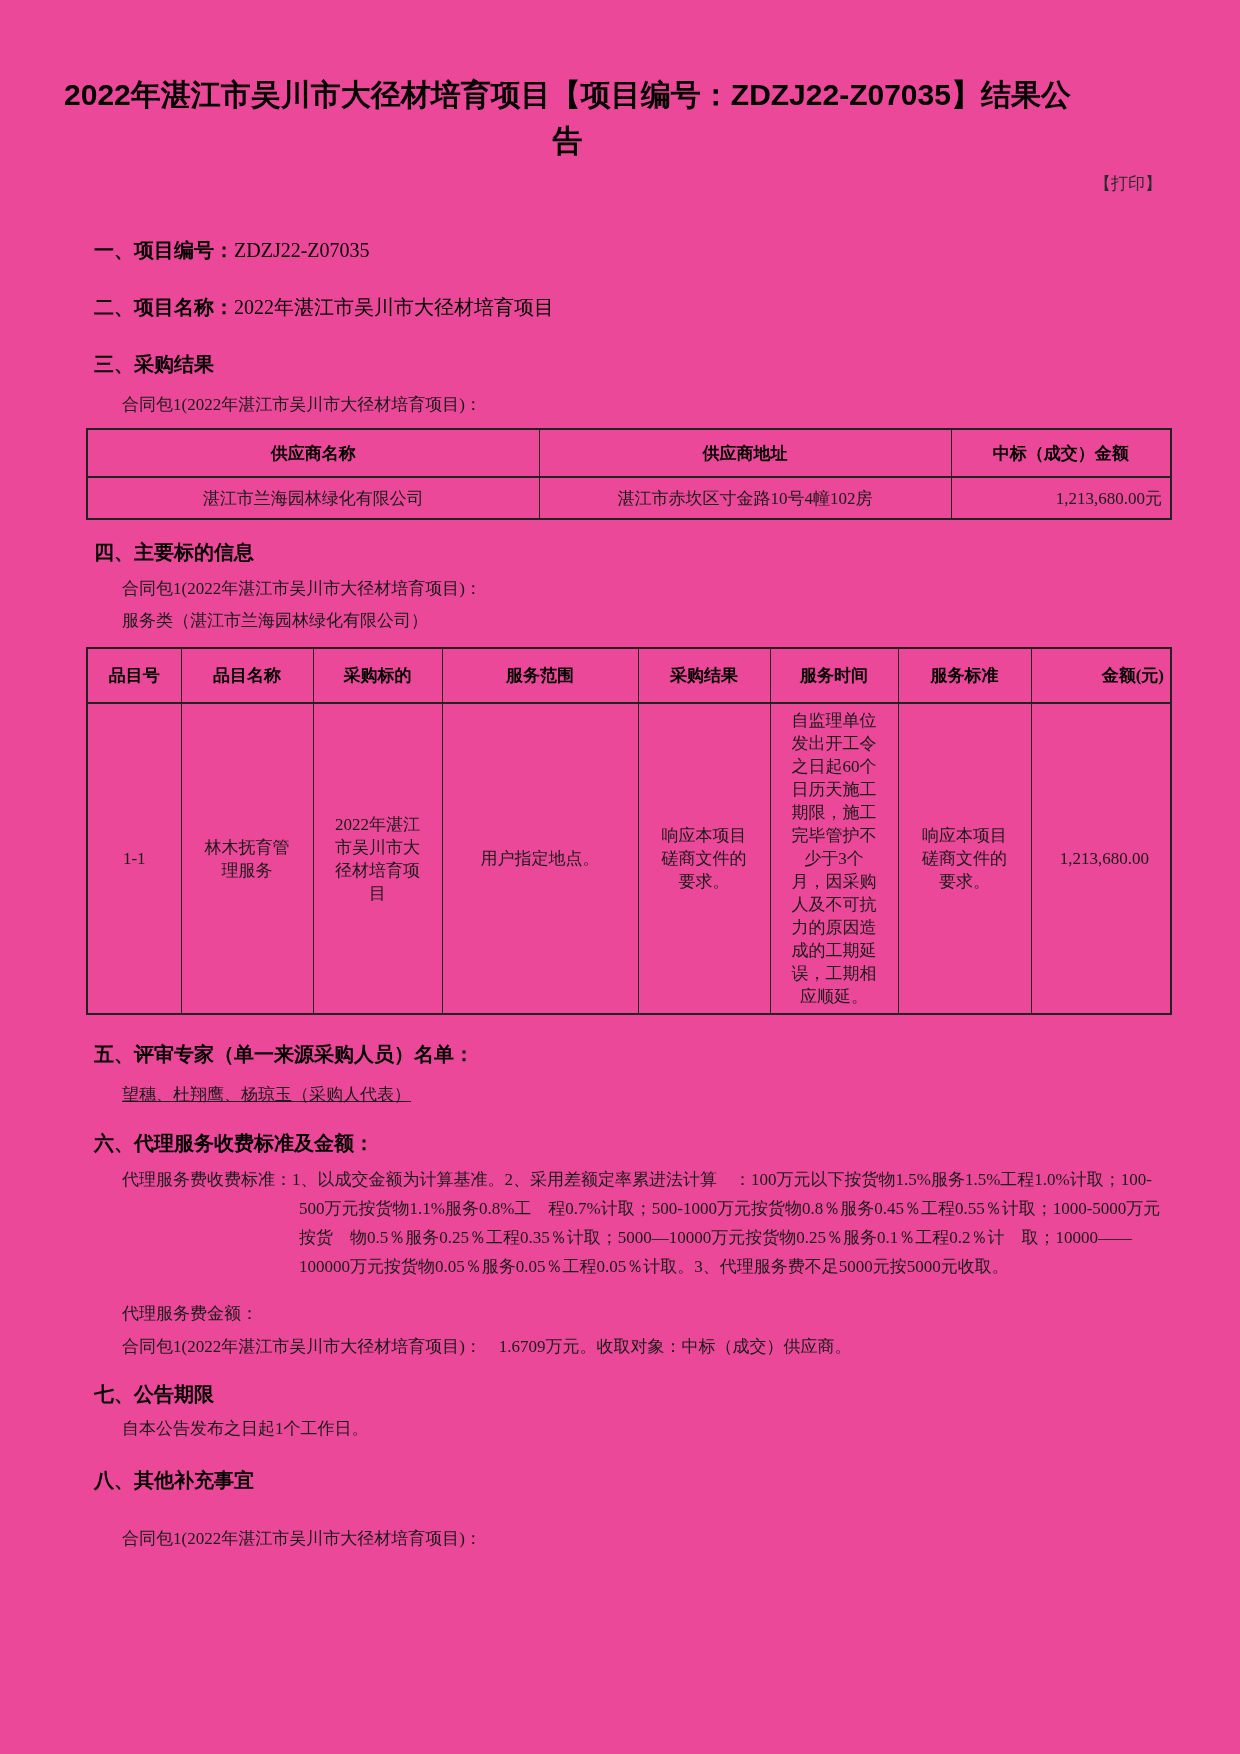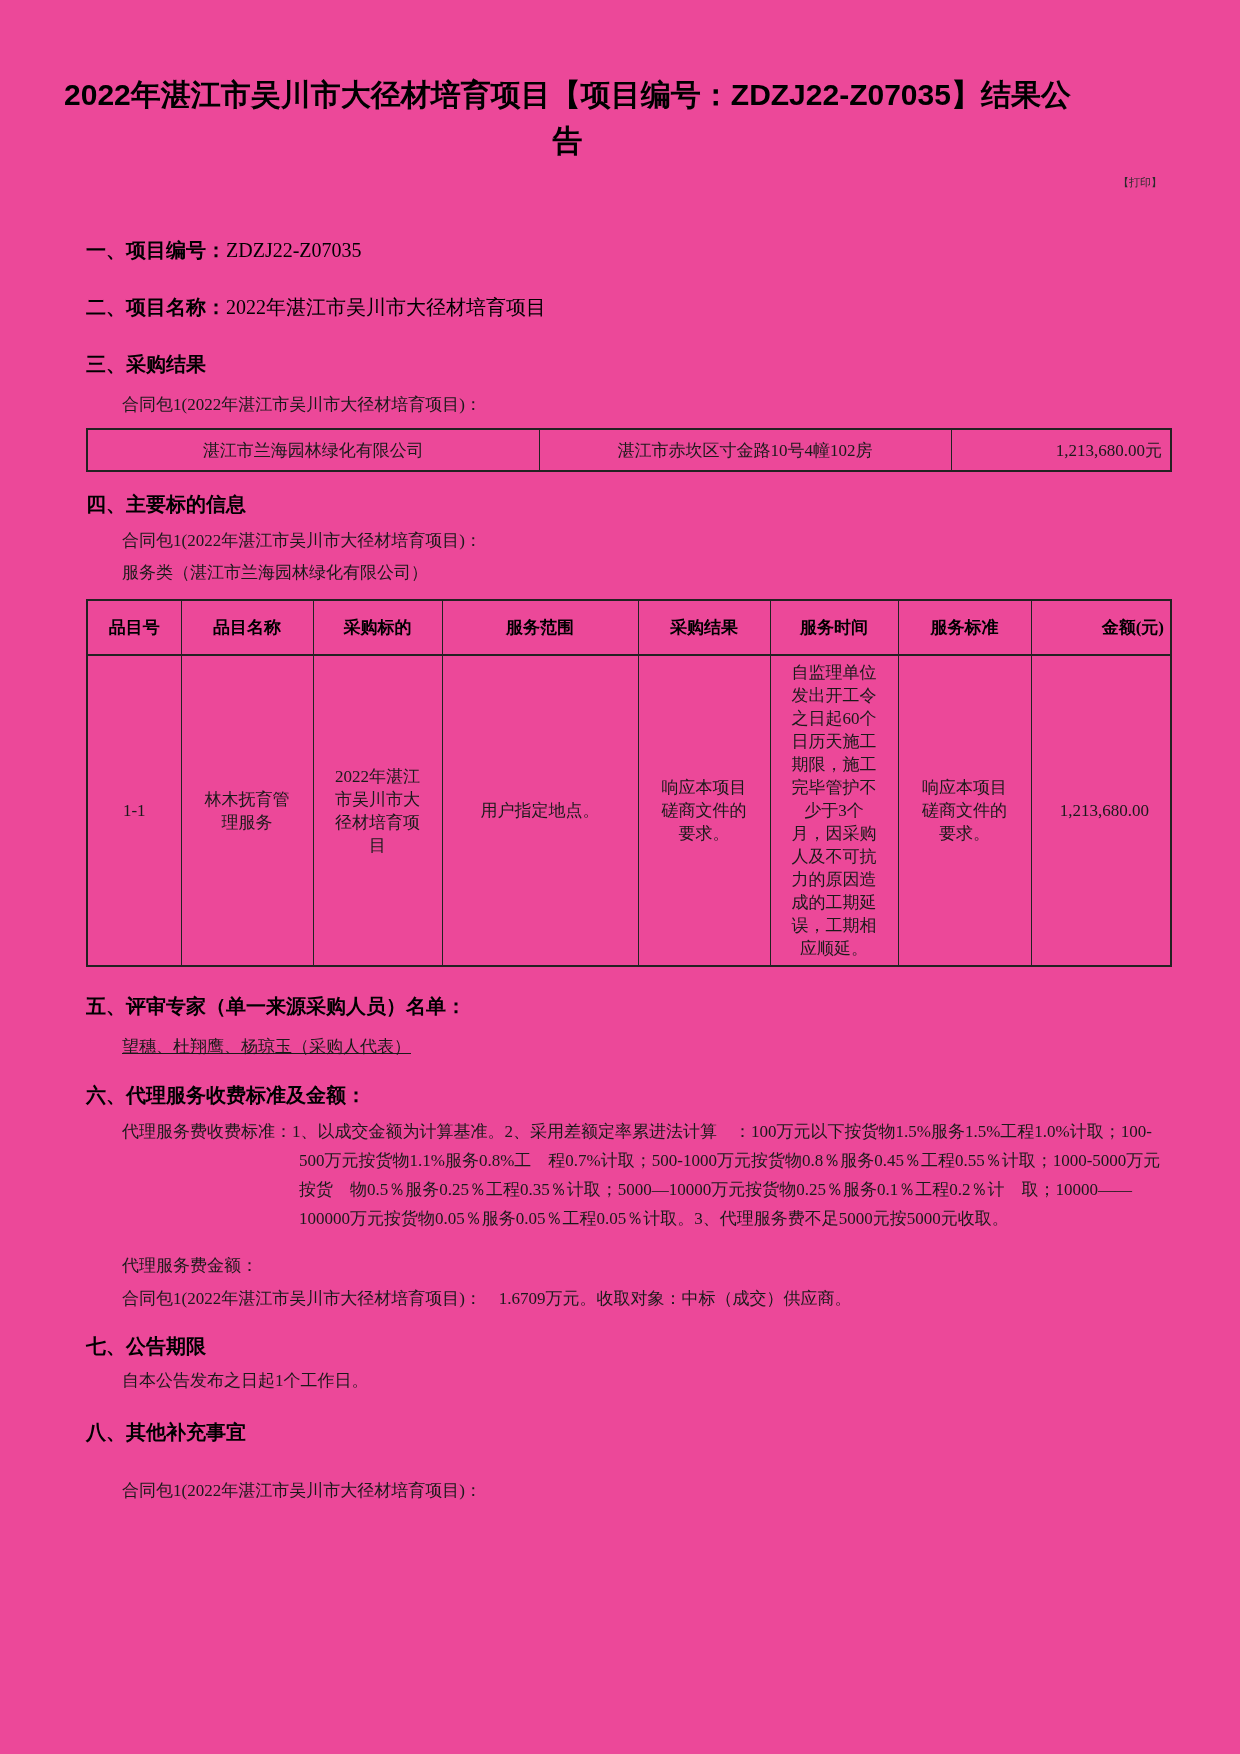--- a/index.html
+++ b/index.html
@@ -10,24 +10,24 @@
   }
   .title {
     margin:0; padding:72px 160px 0 55px; text-align:center;
     font-family:"Liberation Sans","DejaVu Sans",sans-serif;
     font-size:30px; font-weight:bold; line-height:46px; color:#000;
   }
   .print-row {
     margin-top:8px; padding-right:78px; text-align:right; height:22px;
     font-family:"Liberation Sans","DejaVu Sans",sans-serif;
   }
-  .print-link { font-size:11px; color:#2b2b2b; text-decoration:none; cursor:pointer;font-family:Liberation Serif, serif; }
+  .print-link { font-size:17px; color:#2b2b2b; text-decoration:none; cursor:pointer;font-family:Liberation Serif, serif; }
   .content { margin:0 70px 0 86px; }
   .sec {
-    margin:0; font-size:20px; font-weight:bold; color:#000; line-height:24px;
+    margin:8px; font-size:20px; font-weight:bold; color:#000; line-height:24px;
   }
   .sec .val { font-weight:normal; }
   .par { margin:0 0 0 36px; font-size:17px; line-height:22px; color:#1a1a1a; }
   .mt-h1 { margin-top:44px; } .mt-h2 { margin-top:33px; } .mt-h3 { margin-top:33px; }
   .mt-p1 { margin-top:18px; } .mt-t1 { margin-top:12px; }
   .mt-h4 { margin-top:20px; } .mt-p2 { margin-top:14px; } .mt-p3 { margin-top:10px; }
   .mt-t2 { margin-top:15px; }
   .mt-h5 { margin-top:27px; } .mt-p4 { margin-top:18px;text-decoration:underline; }
   .mt-h6 { margin-top:25px; }
   .fee {
@@ -73,20 +73,25 @@
 
     <p class="par mt-p1">合同包1(2022年湛江市吴川市大径材培育项目)：</p>
 
     <table class="t1 mt-t1">
       <colgroup>
         <col style="width:452px">
           <col style="width:412px">
           <col style="width:220px">
       </colgroup>
       <tbody>
+          <tr>
+        <th>供应商名称</th>
+        <th>供应商地址</th>
+        <th>中标（成交）金额</th>
+      </tr>
       <tr>
         <td>湛江市兰海园林绿化有限公司</td>
         <td>湛江市赤坎区寸金路10号4幢102房</td>
         <td class="amount">1,213,680.00元</td>
       </tr>
     </tbody>
       </table>
 
     <h2 class="sec mt-h4">四、主要标的信息</h2>
 

